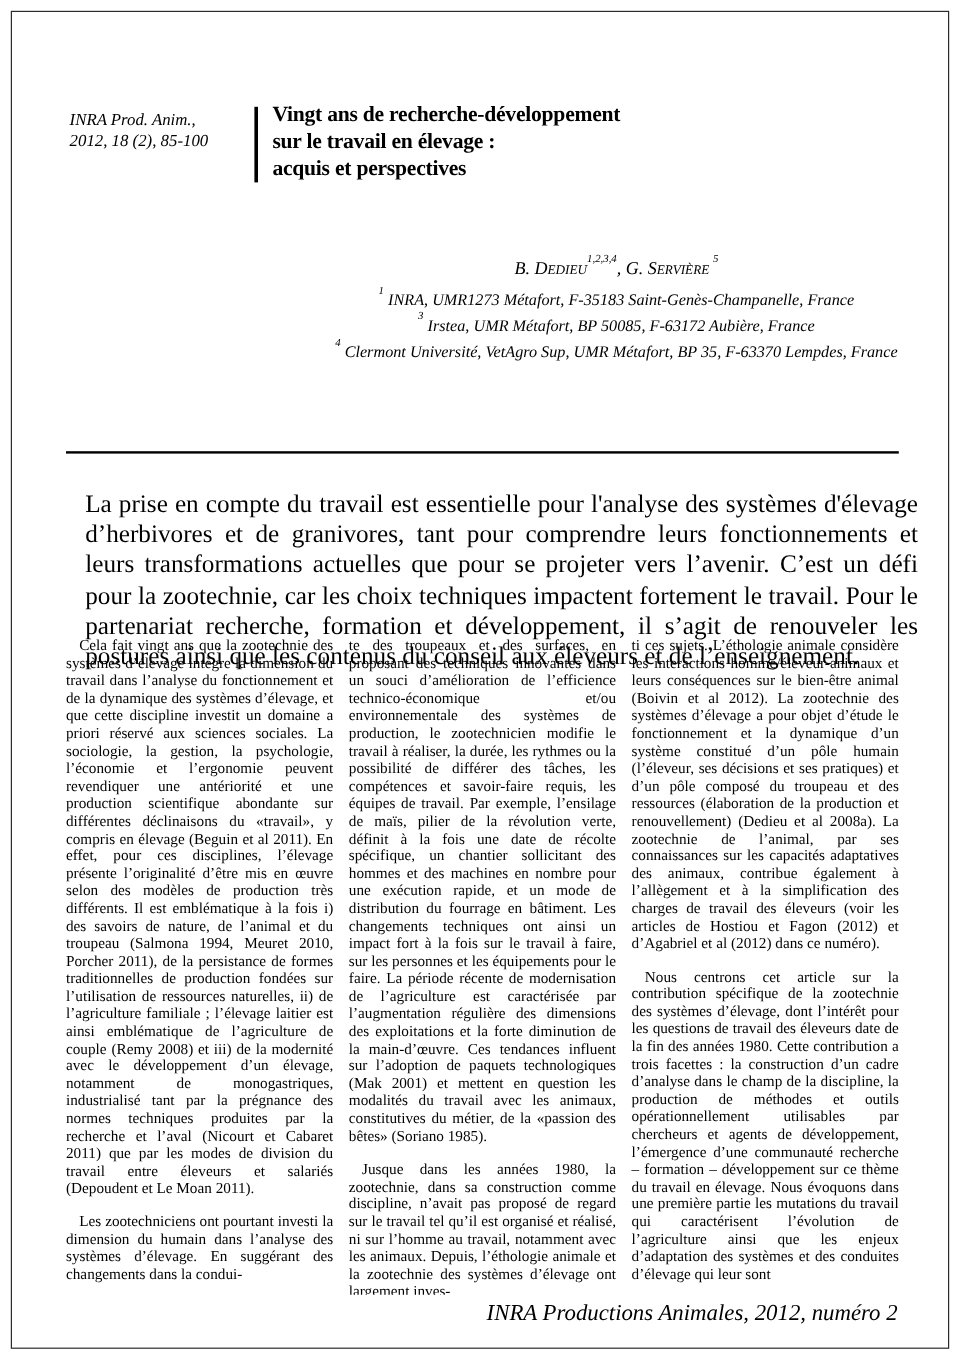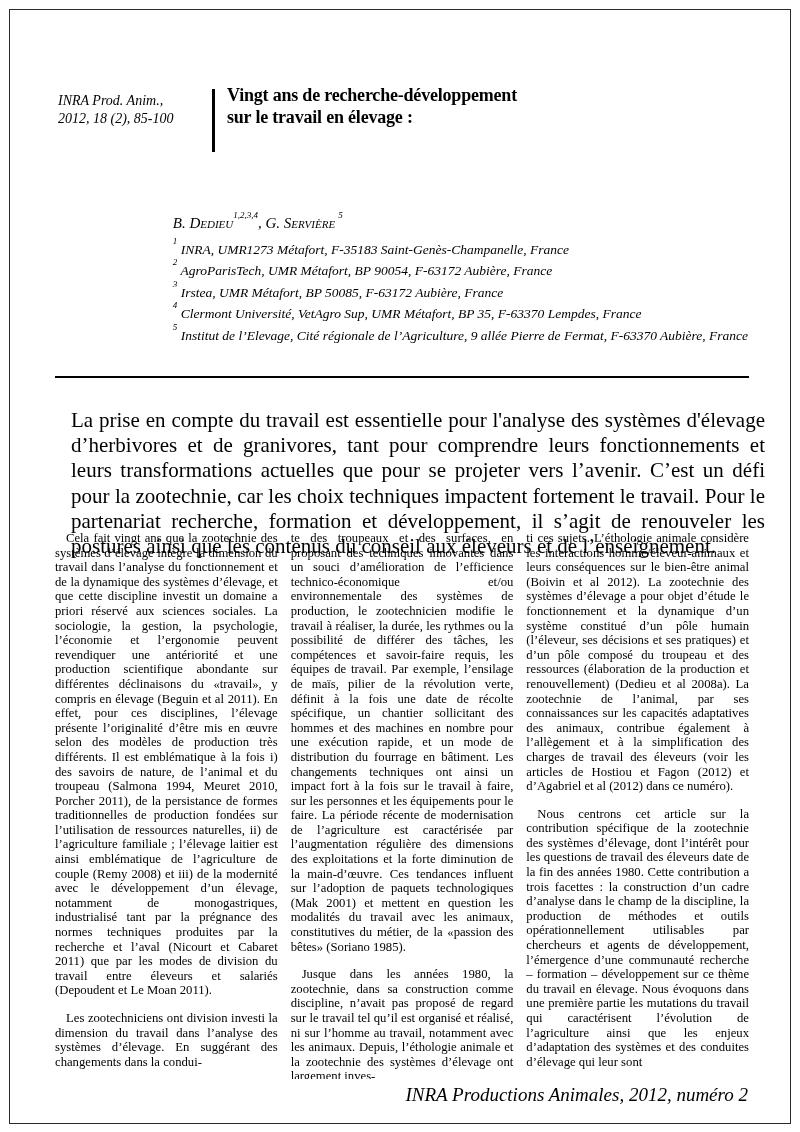--- a/index.html
+++ b/index.html
@@ -24,21 +24,21 @@
     width: 2.5px; height: 63px; background: #000;
   }
   .title {
     position: absolute; left: 227px; top: 84px;
     margin: 0; font-size: 18px; font-weight: bold;
     line-height: 1.24; letter-spacing: -0.2px;
   }
   .title .tl { display: block; white-space: nowrap; }
   .byline {
     position: absolute; right: 52px; top: 214px;
-    text-align: left; font-style: italic;
+    text-align: center; font-style: italic;
   }
   .authors { font-size: 15px; font-variant: small-caps; margin-bottom: 7px; }
   .affil-line, .courriel { font-size: 13.5px; line-height: 1.55; }
   sup.aff {
     font-size: 9px; position: relative; top: -0.45em; font-style: italic;
   }
   sup.aff.sp { margin-left: 3px; }
   .rule {
     position: absolute; left: 55px; top: 376px;
     width: 694px; height: 1.5px; background: #000;
@@ -70,39 +70,38 @@
   <div class="journal-ref">
     <div>INRA Prod. Anim.,</div>
     <div>2012, 18 (2), 85-100</div>
   </div>
 
   <div class="title-bar"></div>
 
   <h1 class="title">
     <span class="tl">Vingt ans de recherche-développement</span>
     <span class="tl">sur le travail en élevage :</span>
+    <span class="tl">acquis et perspectives</span>
   </h1>
 
   <div class="byline">
     <div class="authors"><span>B. Dedieu</span><sup class="aff">1,2,3,4</sup><span>, </span><span>G. Servière</span><sup class="aff sp">5</sup></div>
     <div class="affil-line"><sup class="aff">1</sup><span> INRA, UMR1273 Métafort, F-35183 Saint-Genès-Champanelle, France</span></div>
-    <div class="affil-line"><sup class="aff">2</sup><span> AgroParisTech, UMR Métafort, BP 90054, F-63172 Aubière, France</span></div>
     <div class="affil-line"><sup class="aff">3</sup><span> Irstea, UMR Métafort, BP 50085, F-63172 Aubière, France</span></div>
     <div class="affil-line"><sup class="aff">4</sup><span> Clermont Université, VetAgro Sup, UMR Métafort, BP 35, F-63370 Lempdes, France</span></div>
-    <div class="affil-line"><sup class="aff">5</sup><span> Institut de l’Elevage, Cité régionale de l’Agriculture, 9 allée Pierre de Fermat, F-63370 Aubière, France</span></div>
   </div>
 
   <div class="rule"></div>
 
   <p class="abstract">La prise en compte du travail est essentielle pour l'analyse des systèmes d'élevage d’herbivores et de granivores, tant pour comprendre leurs fonctionnements et leurs transformations actuelles que pour se projeter vers l’avenir. C’est un défi pour la zootechnie, car les choix  techniques impactent fortement le travail. Pour le partenariat recherche, formation et développement, il s’agit de renouveler les postures ainsi que les contenus du conseil aux éleveurs et de l’enseignement.</p>
 
   <div class="columns">
     <div class="col">
       <p class="para">Cela fait vingt ans que la zootechnie des systèmes d’élevage intègre la dimension du travail dans l’analyse du fonctionnement et de la dynamique des systèmes d’élevage, et que cette discipline investit un domaine a priori réservé aux sciences sociales. La sociologie, la gestion, la psychologie, l’économie et l’ergonomie peuvent revendiquer une antériorité et une production scientifique abondante sur différentes déclinaisons du «travail», y compris en élevage (Beguin et al 2011). En effet, pour ces disciplines, l’élevage présente l’originalité d’être mis en œuvre selon des modèles de production très différents. Il est emblématique à la fois i) des savoirs de nature, de l’animal et du troupeau (Salmona 1994, Meuret 2010, Porcher 2011), de la persistance de formes traditionnelles de production fondées sur l’utilisation de ressources naturelles, ii) de l’agriculture familiale ; l’élevage laitier est ainsi emblématique de l’agriculture de couple (Remy 2008) et iii) de la modernité avec le développement d’un élevage, notamment de monogastriques, industrialisé tant par la prégnance des normes techniques produites par la recherche et l’aval (Nicourt et Cabaret 2011) que par les modes de division du travail entre éleveurs et salariés (Depoudent et Le Moan 2011).</p>
-      <p class="para">Les zootechniciens ont division investi la dimension du travail dans l’analyse des systèmes d’élevage. En suggérant des changements dans la condui-</p>
+      <p class="para">Les zootechniciens ont pourtant investi la dimension du humain dans l’analyse des systèmes d’élevage. En suggérant des changements dans la condui-</p>
     </div>
     <div class="col">
       <p class="para cont">te des troupeaux et des surfaces, en proposant des techniques innovantes dans un souci d’amélioration de l’efficience technico-économique et/ou environnementale des systèmes de production, le zootechnicien modifie le travail à réaliser, la durée, les rythmes ou la possibilité de différer des tâches, les compétences et savoir-faire requis, les équipes de travail. Par exemple, l’ensilage de maïs, pilier de la révolution verte, définit à la fois une date de récolte spécifique, un chantier sollicitant des hommes et des machines en nombre pour une exécution rapide, et un mode de distribution du fourrage en bâtiment. Les changements techniques ont ainsi un impact fort à la fois sur le travail à faire, sur les personnes et les équipements pour le faire. La période récente de modernisation de l’agriculture est caractérisée par l’augmentation régulière des dimensions des exploitations et la forte diminution de la main-d’œuvre. Ces tendances influent sur l’adoption de paquets technologiques (Mak 2001) et mettent en question les modalités du travail avec les animaux, constitutives du métier, de la «passion des bêtes» (Soriano 1985).</p>
       <p class="para">Jusque dans les années 1980, la zootechnie, dans sa construction comme discipline, n’avait pas proposé de regard sur le travail tel qu’il est organisé et réalisé, ni sur l’homme au travail, notamment avec les animaux. Depuis, l’éthologie animale et la zootechnie des systèmes d’élevage ont largement inves-</p>
     </div>
     <div class="col">
       <p class="para cont">ti ces sujets. L’éthologie animale considère les interactions homme/éleveur-animaux et leurs conséquences sur le bien-être animal (Boivin et al 2012). La zootechnie des systèmes d’élevage a pour objet d’étude le fonctionnement et la dynamique d’un système constitué d’un pôle humain (l’éleveur, ses décisions et ses pratiques) et d’un pôle composé du troupeau et des ressources (élaboration de la production et renouvellement) (Dedieu et al 2008a). La zootechnie de l’animal, par ses connaissances sur les capacités adaptatives des animaux, contribue également à l’allègement et à la simplification des charges de travail des éleveurs (voir les articles de Hostiou et Fagon (2012) et d’Agabriel et al (2012) dans ce numéro).</p>
       <p class="para">Nous centrons cet article sur la contribution spécifique de la zootechnie des systèmes d’élevage, dont l’intérêt pour les questions de travail des éleveurs date de la fin des années 1980. Cette contribution a trois facettes : la construction d’un cadre d’analyse dans le champ de la discipline, la production de méthodes et outils opérationnellement utilisables par chercheurs et agents de développement, l’émergence d’une communauté recherche – formation – développement sur ce thème du travail en élevage. Nous évoquons dans une première partie les mutations du travail qui caractérisent l’évolution de l’agriculture ainsi que les enjeux d’adaptation des systèmes et des conduites d’élevage qui leur sont</p>
     </div>
   </div>

